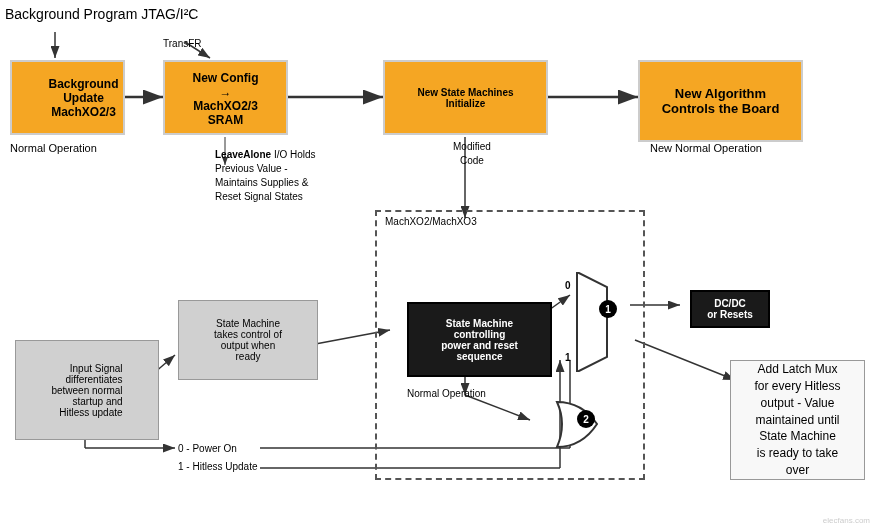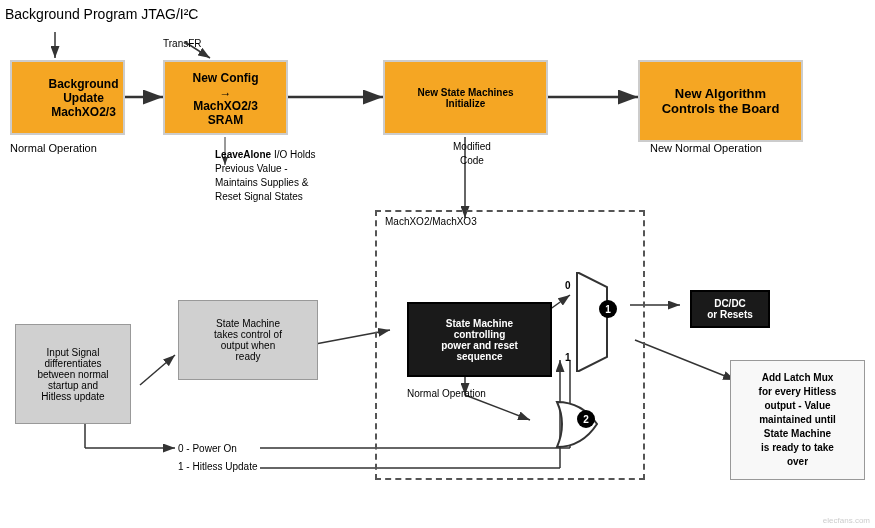--- a/index.html
+++ b/index.html
@@ -234,42 +234,42 @@
     </svg>
 
     <div class="circle-num" style="left:200px;top:198px;">2</div>
   </div>
 
   <div class="black-label" style="left:665px;top:290px;width:80px;height:38px;font-size:10px;margin-left:25px;">
     <span style="white-space:pre-line;">DC/DC
 or Resets</span>
   </div>
 
-  <div class="gray-box" style="left:15px;top:324px;width:116px;height:100px;">
+  <div class="gray-box" style="left:15px;top:340px;width:144px;height:100px;text-align:right;">
     <span style="white-space:pre-line;font-size:10px;">Input Signal
 differentiates
 between normal
 startup and
 Hitless update</span>
   </div>
 
   <div class="gray-box" style="left:178px;top:300px;width:140px;height:80px;">
     <span style="white-space:pre-line;font-size:10px;">State Machine
 takes control of
 output when
 ready</span>
   </div>
 
   <div style="position:absolute;top:440px;left:178px;font-size:10px;line-height:1.8;">
     <div>0 - Power On</div>
     <div>1 - Hitless Update</div>
   </div>
 
   <div style="position:absolute;left:730px;top:360px;width:135px;height:120px;border:1px solid #999;background:#f8f8f8;display:flex;align-items:center;justify-content:center;padding:6px;">
-    <span style="font-size:10px;line-height:1.4;text-align:center;white-space:pre-line;font-weight:bold;">Add Latch Mux
+    <span style="font-size:12px;line-height:1.4;text-align:center;white-space:pre-line;">Add Latch Mux
 for every Hitless
 output - Value
 maintained until
 State Machine
 is ready to take
 over</span>
   </div>
 
   <div style="position:absolute;bottom:3px;right:5px;font-size:8px;color:#aaa;opacity:0.6;margin-left:16px;">elecfans.com</div>
 </div>

